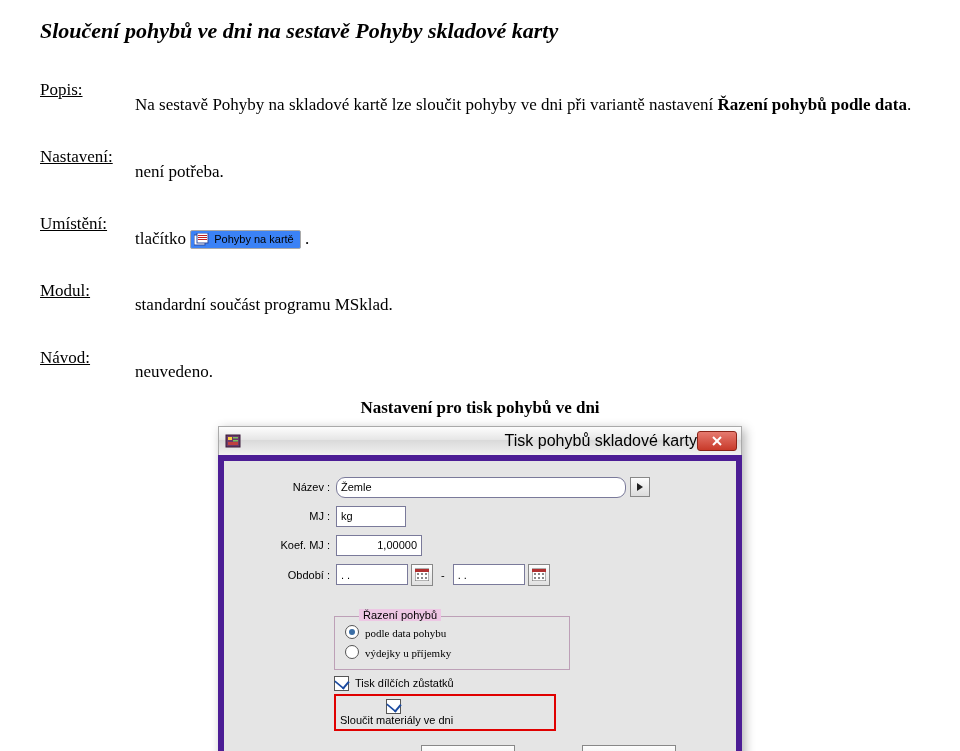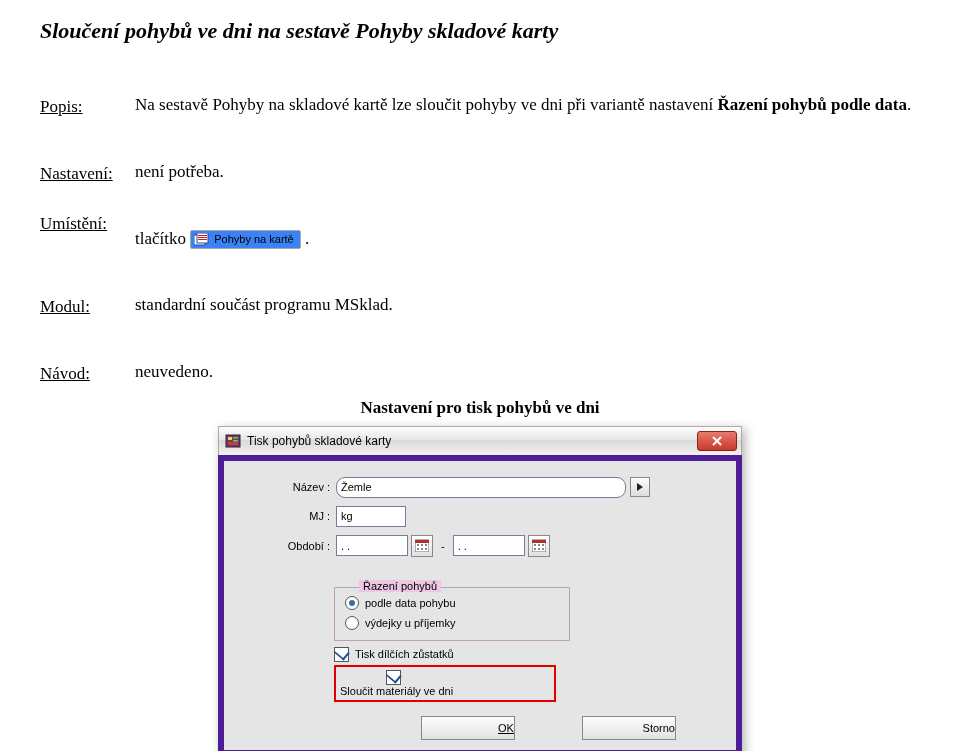--- a/index.html
+++ b/index.html
@@ -20,21 +20,21 @@
   font-weight: bold;
   font-style: italic;
   margin-bottom: 20px;
 }
 .defs {
   font-size: 17px;
 }
 .defs .row {
   display: flex;
   margin-bottom: 14px;
-  align-items: flex-end;
+  align-items: center;
 }
 .defs .label {
   width: 95px;
   text-decoration: underline;
   flex-shrink: 0;
 }
 .defs .value {
   flex: 1;
   line-height: 1.4;
   margin-top: 29px;
@@ -75,21 +75,22 @@
   display: flex;
   align-items: center;
   padding: 0 4px 0 6px;
   position: relative;
 }
 .titlebar .ico {
   width: 16px; height: 16px; margin-right: 6px;
 }
 .titlebar .title {
   flex: 1;
-  font-size: 12px;
+  font-size: 16px;
+  text-align: right;
 }
 .closebtn {
   width: 38px;
   height: 18px;
   background: linear-gradient(#e67a6f, #c83a2a);
   border: 1px solid #8a2418;
   border-radius: 3px;
   display: flex;
   align-items: center;
   justify-content: center;
@@ -156,21 +157,21 @@
   position: relative;
 }
 .groupbox .gtitle {
   position: absolute;
   top: -8px;
   left: 24px;
   background: #edc7e4;
   padding: 0 4px;
 }
 .radio {
-  display: flex; align-items: center; margin-bottom: 6px;
+  display: flex; align-items: flex-end; margin-bottom: 6px; font-family: Liberation Serif, serif;
 }
 .radio .dot {
   width: 12px; height: 12px;
   border: 1px solid #555;
   border-radius: 50%;
   background: #fff;
   margin-right: 6px;
   position: relative;
 }
 .radio.checked .dot::after {
@@ -302,20 +303,24 @@
         <div class="tbox nazev">Žemle</div>
         <span class="arrowbtn">
           <svg width="8" height="8" viewBox="0 0 8 8">
               <polygon points="1,0 7,4 1,8" fill="#222"></polygon>
             </svg>
         </span>
       </div>
       <div class="formrow">
         <div class="flabel">MJ :</div>
         <div class="tbox mj">kg</div>
+      </div>
+      <div class="formrow">
+        <div class="flabel">Koef. MJ :</div>
+        <div class="tbox koef">1,00000</div>
       </div>
       <div class="formrow">
         <div class="flabel">Období :</div>
         <div class="tbox date">.  .</div>
         <span class="calbtn">
           <svg width="14" height="13" viewBox="0 0 14 13">
             <rect x="0" y="1" width="14" height="12" fill="#fff" stroke="#666"></rect>
             <rect x="0" y="1" width="14" height="3" fill="#b03030"></rect>
             <rect x="2" y="5" width="2" height="2" fill="#888"></rect>
               <rect x="6" y="5" width="2" height="2" fill="#888"></rect>

